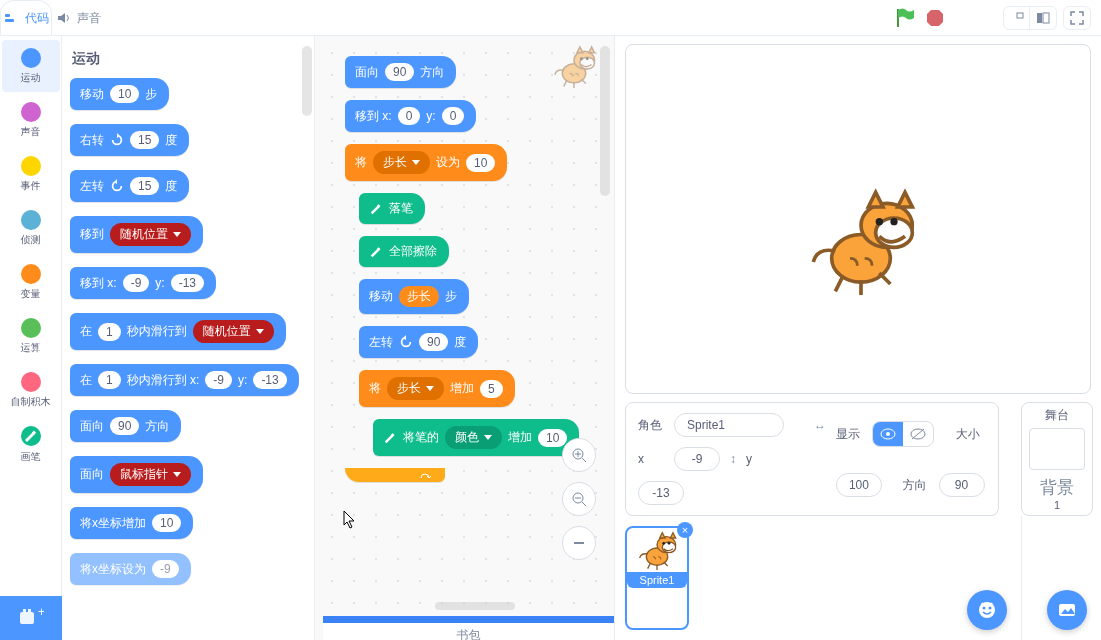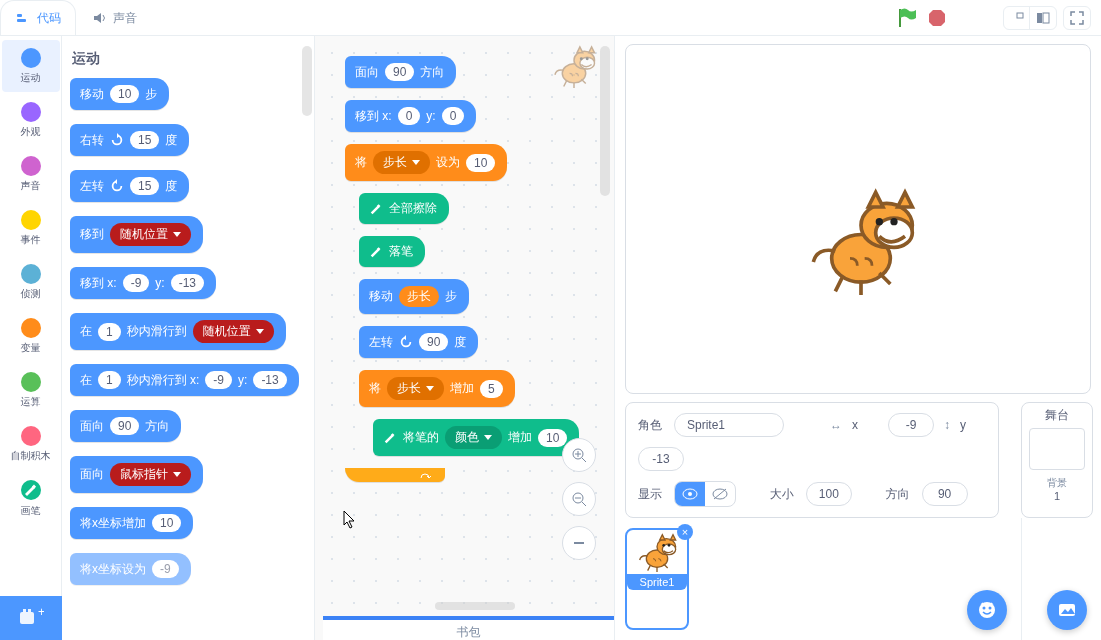--- a/index.html
+++ b/index.html
@@ -1,20 +1,20 @@
 <!DOCTYPE html>
 <html><head>
 <meta charset="utf-8">
 <style>
   * { box-sizing: border-box; margin: 0; padding: 0; font-family: "Helvetica Neue", Arial, sans-serif; }
   body { background: #fff; width: 1101px; height: 640px; overflow: hidden; font-size: 12px; color: #575e75; }
 
   
   .top-tabs { height: 36px; display: flex; align-items: stretch; border-bottom: 1px solid #e9eef2; }
-  .top-tabs .tab { display: flex; align-items: center; gap: 6px; padding: 0 14px; border-top-left-radius: 14px; border-top-right-radius: 14px; border: 1px solid transparent; border-bottom: none; color: #7b8aa0; cursor: pointer; }
+  .top-tabs .tab { display: flex; align-items: center; gap: 6px; padding: 0 2px; border-top-left-radius: 14px; border-top-right-radius: 14px; border: 1px solid transparent; border-bottom: none; color: #7b8aa0; cursor: pointer; }
   .top-tabs .tab.active { background: #fff; border-color: #e9eef2; color: #4c97ff; }
   .top-tabs .spacer { flex: 1; }
   .flag-stop { display: flex; align-items: center; gap: 12px; padding: 0 14px; }
   .top-right-controls { display: flex; align-items: center; gap: 0; padding-right: 10px; }
   .top-right-controls .btn, .top-right-controls .btn-group { border: 1px solid #e9eef2; border-radius: 6px; height: 24px; display: flex; align-items: center; margin-left: 6px; }
   .btn-group .mini { width: 26px; height: 22px; display: flex; align-items: center; justify-content: center; border-right: 1px solid #e9eef2; }
   .btn-group .mini:last-child { border-right: none; }
   .btn-fs { width: 28px; justify-content: center; }
 
   
@@ -51,26 +51,26 @@
   
   .canvas { position:absolute; inset:0; background-image: radial-gradient(#dde3ea 1px, transparent 1px); background-size: 22px 22px; background-position: 6px 6px; overflow:hidden;}
   .stack { position:absolute; left:30px; top:20px; }
   .stack .row { margin-bottom:-2px; }
   .indent { margin-left:14px; }
   .cat-corner { position:absolute; top:8px; right:18px; width:44px; height:44px; opacity:.45; }
   .ws-scroll { position:absolute; right:4px; top:10px; width:10px; height:150px; background:#cfcfcf88; border-radius:5px;}
   .zoom-col { position:absolute; right:18px; bottom:80px; display:flex; flex-direction:column; gap:10px;}
   .zoom-btn { width:34px; height:34px; border-radius:50%; border:1px solid #d9dee5; background:#fff; display:flex; align-items:center; justify-content:center; color:#7b8aa0; cursor:pointer;}
   .hscroll { position:absolute; left:40%; bottom:30px; width:80px; height:8px; background:#cfcfcf88; border-radius:4px;}
-  .backpack-bar { position:absolute; left:8px; right:0; bottom:0; height:24px; border-top:4px solid #3b82f6; background:#fff; text-align:center; line-height:24px; color:#7b8aa0; font-size:12px;}
+  .backpack-bar { position:absolute; left:8px; right:0; bottom:0; height:24px; border-top:7px solid #3b82f6; background:#fff; text-align:center; line-height:24px; color:#7b8aa0; font-size:12px;}
 
   
   .stage-wrap { padding:8px 10px 0 10px; }
   .stage { width:100%; height:350px; border:1px solid #d9dee5; border-radius:8px; background:#fff; position:relative; overflow:hidden;}
-  .sprite-info { margin:8px 10px 0 10px; border:1px solid #d9dee5; border-radius:8px; padding:10px 12px; display:flex; flex-direction:column; gap:10px;}
+  .sprite-info { margin:8px 10px 0 10px; border:1px solid #d9dee5; border-radius:8px; padding:10px 12px; display:flex; gap:10px;}
   .info-row { display:flex; align-items:center; gap:10px; flex-wrap:wrap; }
   .info-row .lbl { color:#575e75; font-size:12px; min-width:26px;}
   .txtfield { border:1px solid #d9dee5; border-radius:14px; padding:4px 12px; min-width:74px; text-align:center; color:#575e75; background:#fff;}
   .txtfield.wide { min-width:110px; text-align:left;}
   .txtfield.sm { min-width:46px; }
   .toggle-pair { display:flex; border:1px solid #d9dee5; border-radius:8px; overflow:hidden;}
   .toggle-pair div{ width:30px; height:24px; display:flex; align-items:center; justify-content:center;}
   .toggle-pair .on{ background:#4c97ff; color:#fff;}
   .sprite-thumbs { flex:1; display:flex; gap:10px; position:relative;}
   .thumb { width:64px; border:2px solid #4c97ff; border-radius:8px; background:#fff; position:relative; text-align:center;}
@@ -162,24 +162,20 @@
 
 <div class="main">
 
   <div class="col-left">
     <div class="rail">
       <div class="rail-item active">
           <div class="rail-dot" style="background:#4c97ff"></div>
           <div class="rail-label">运动</div>
         </div>
       <div class="rail-item">
-          <div class="rail-dot" style="background:#9966ff"></div>
-          <div class="rail-label">外观</div>
-        </div>
-      <div class="rail-item">
           <div class="rail-dot" style="background:#cf63cf"></div>
           <div class="rail-label">声音</div>
         </div>
       <div class="rail-item">
           <div class="rail-dot" style="background:#ffd500"></div>
           <div class="rail-label">事件</div>
         </div>
       <div class="rail-item">
           <div class="rail-dot" style="background:#5cb1d6"></div>
           <div class="rail-label">侦测</div>
@@ -322,27 +318,27 @@
                 <span>步长</span>
                 <span class="tri"></span>
               </span>
               <span>设为</span>
               <span class="oval">10</span>
             </div></div>
         <div class="row indent"><div class="blk pen">
               <svg class="pen-ico" viewBox="0 0 16 16">
                 <use href="#pen-ico"></use>
               </svg>
-              <span>全部擦除</span>
+              <span>落笔</span>
             </div></div>
         <div class="row indent"><div class="blk pen">
               <svg class="pen-ico" viewBox="0 0 16 16">
                 <use href="#pen-ico"></use>
               </svg>
-              <span>落笔</span>
+              <span>全部擦除</span>
             </div></div>
         <div class="row indent"><div class="blk motion">
               <span>移动</span>
               <span class="oval var">步长</span>
               <span>步</span>
             </div></div>
         <div class="row indent"><div class="blk motion">
               <span>左转</span>
               <svg class="turn-icon" viewBox="0 0 16 16">
                 <path d="M8 3a5 5 0 1 0 5 5" fill="none" stroke="#fff" stroke-width="2"></path>
@@ -452,21 +448,21 @@
           <span class="lbl">大小</span>
           <span class="txtfield sm">100</span>
           <span style="flex:.3"></span>
           <span class="lbl">方向</span>
           <span class="txtfield sm">90</span>
         </div>
       </div>
       <div class="stage-col" style="border:1px solid #d9dee5;border-radius:8px;margin-top:8px">
         <div style="font-size:12px;color:#575e75">舞台</div>
         <div class="sthumb"></div>
-        <div style="font-size:10px;color:#7b8aa0">背景</div>
+        <div style="font-size:17px;color:#7b8aa0">背景</div>
         <div style="font-size:11px;color:#575e75">1</div>
       </div>
     </div>
 
     <div class="right-bottom">
       <div class="sprite-thumbs" style="padding:10px; position:relative; flex:1">
         <div class="thumb">
           <div class="tclose">×</div>
           <div class="timg">
               <svg width="40" height="40" viewBox="0 0 60 60">

